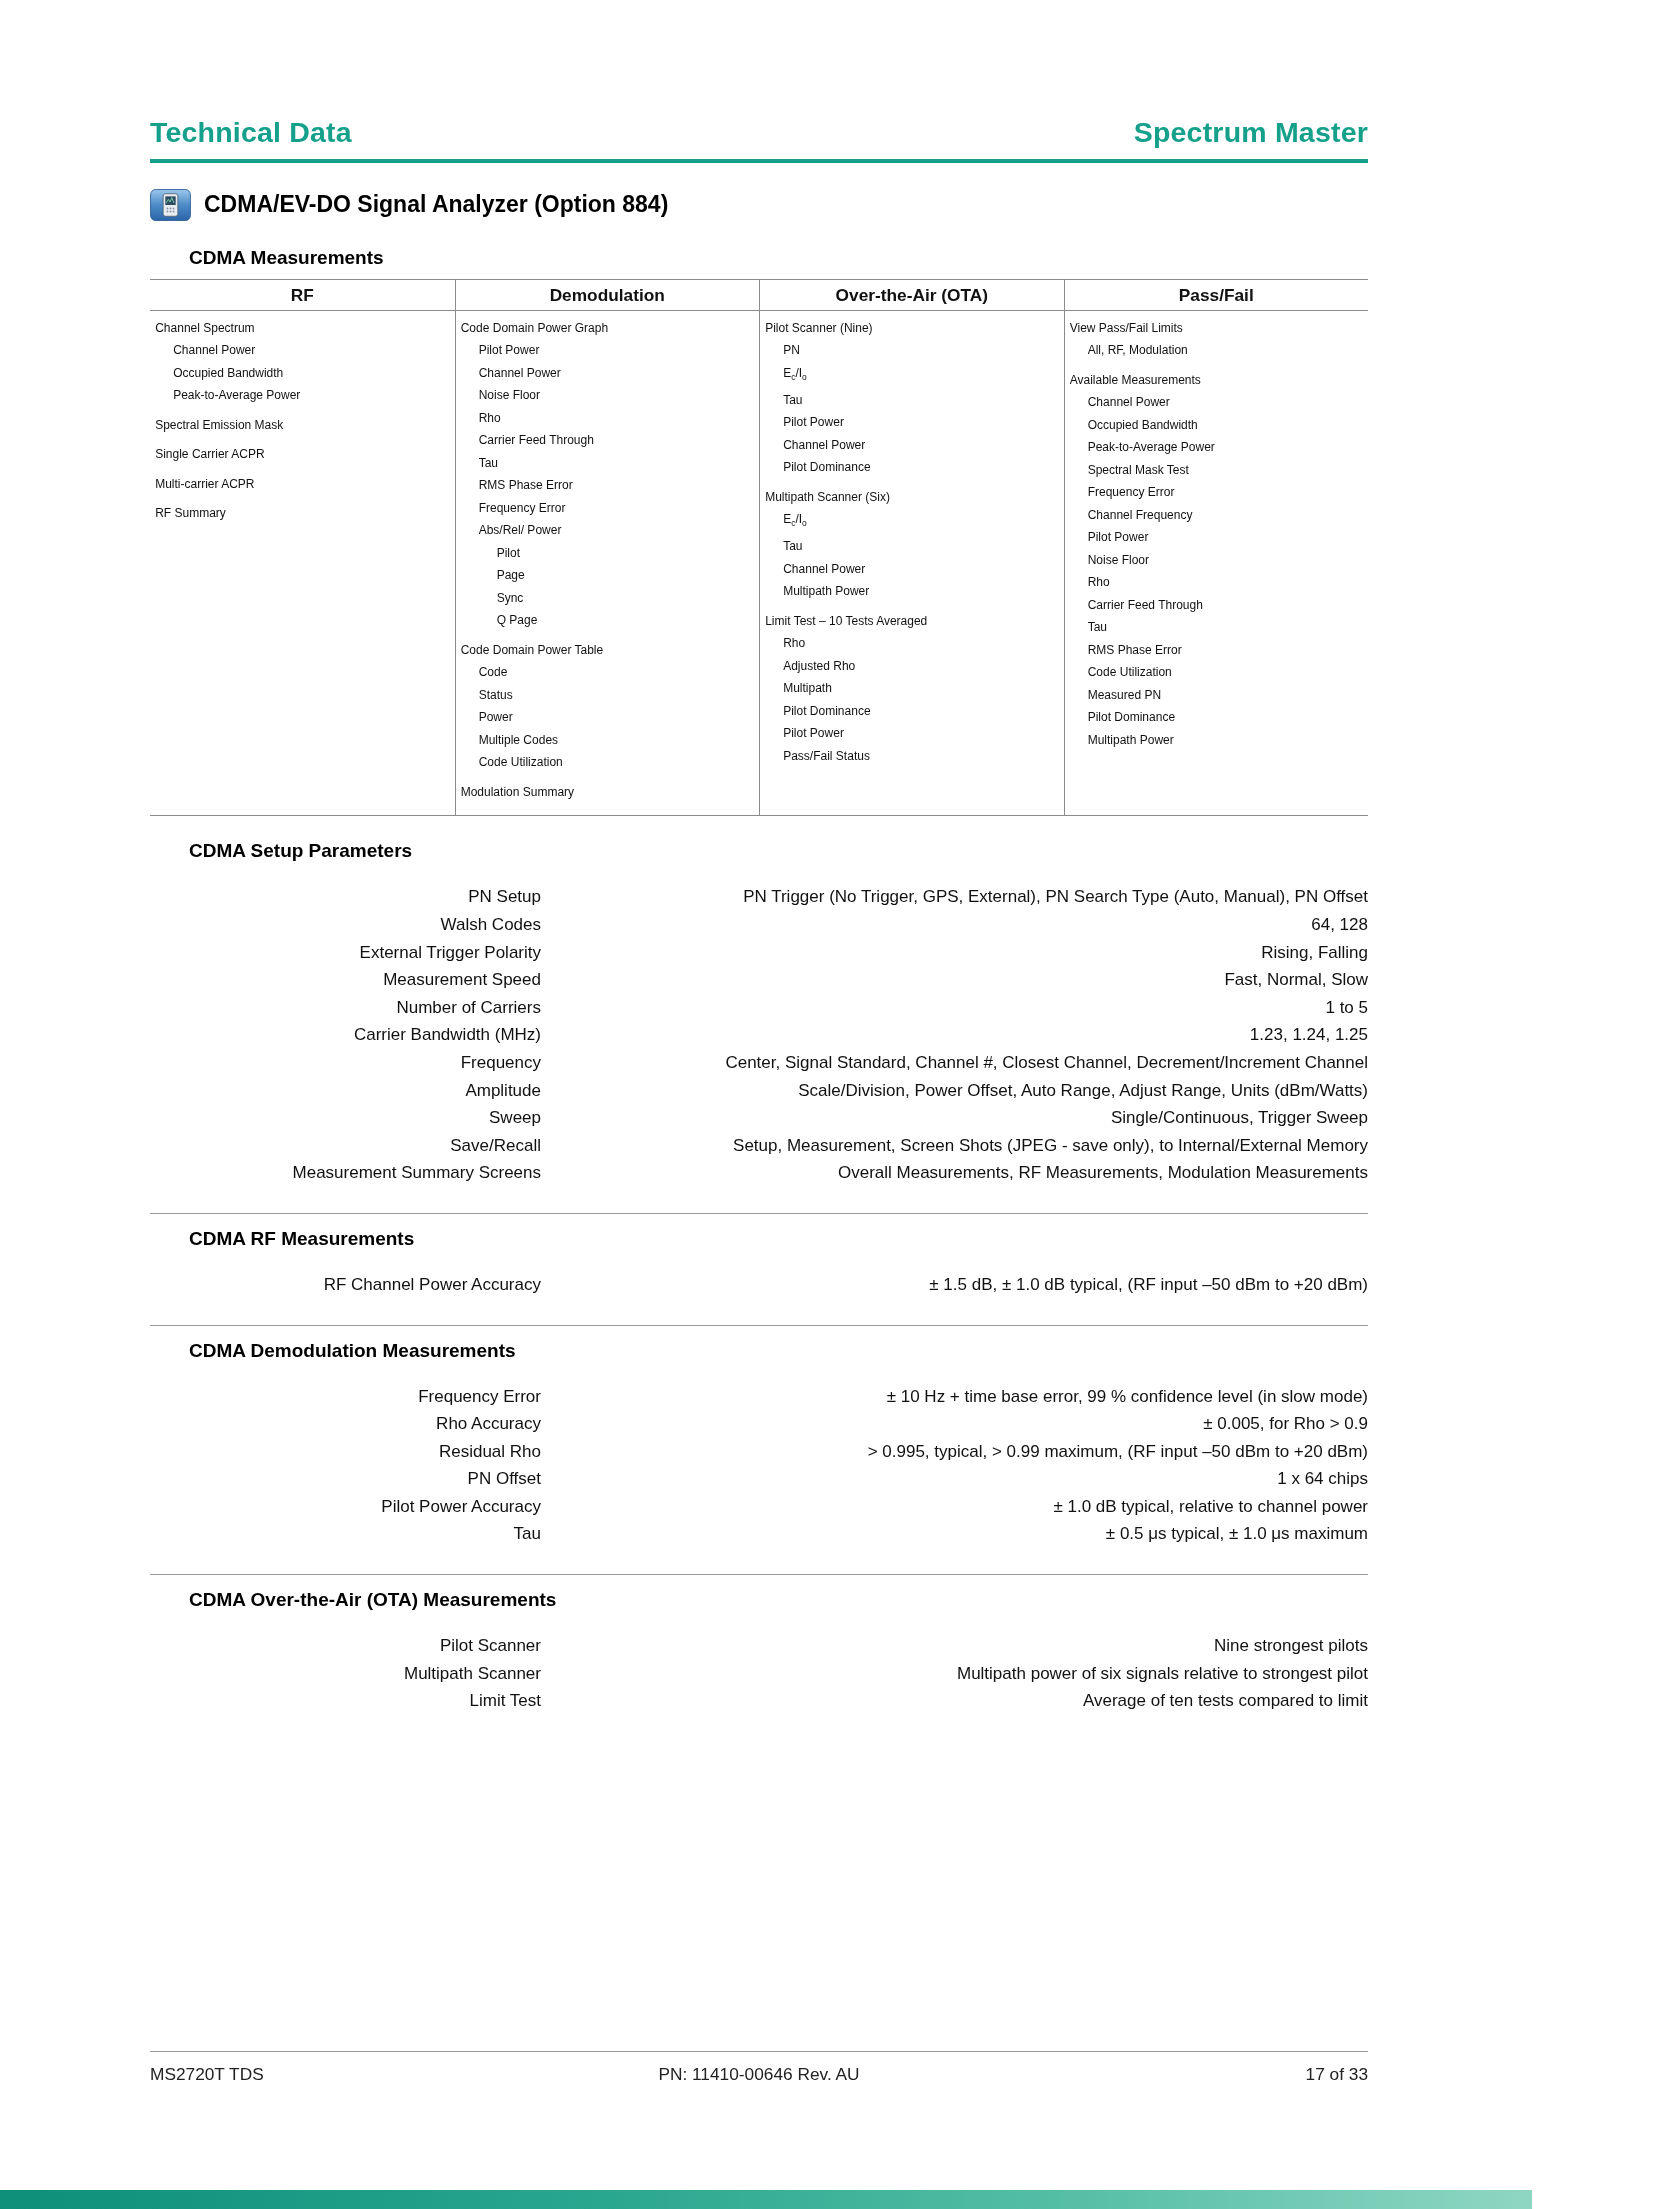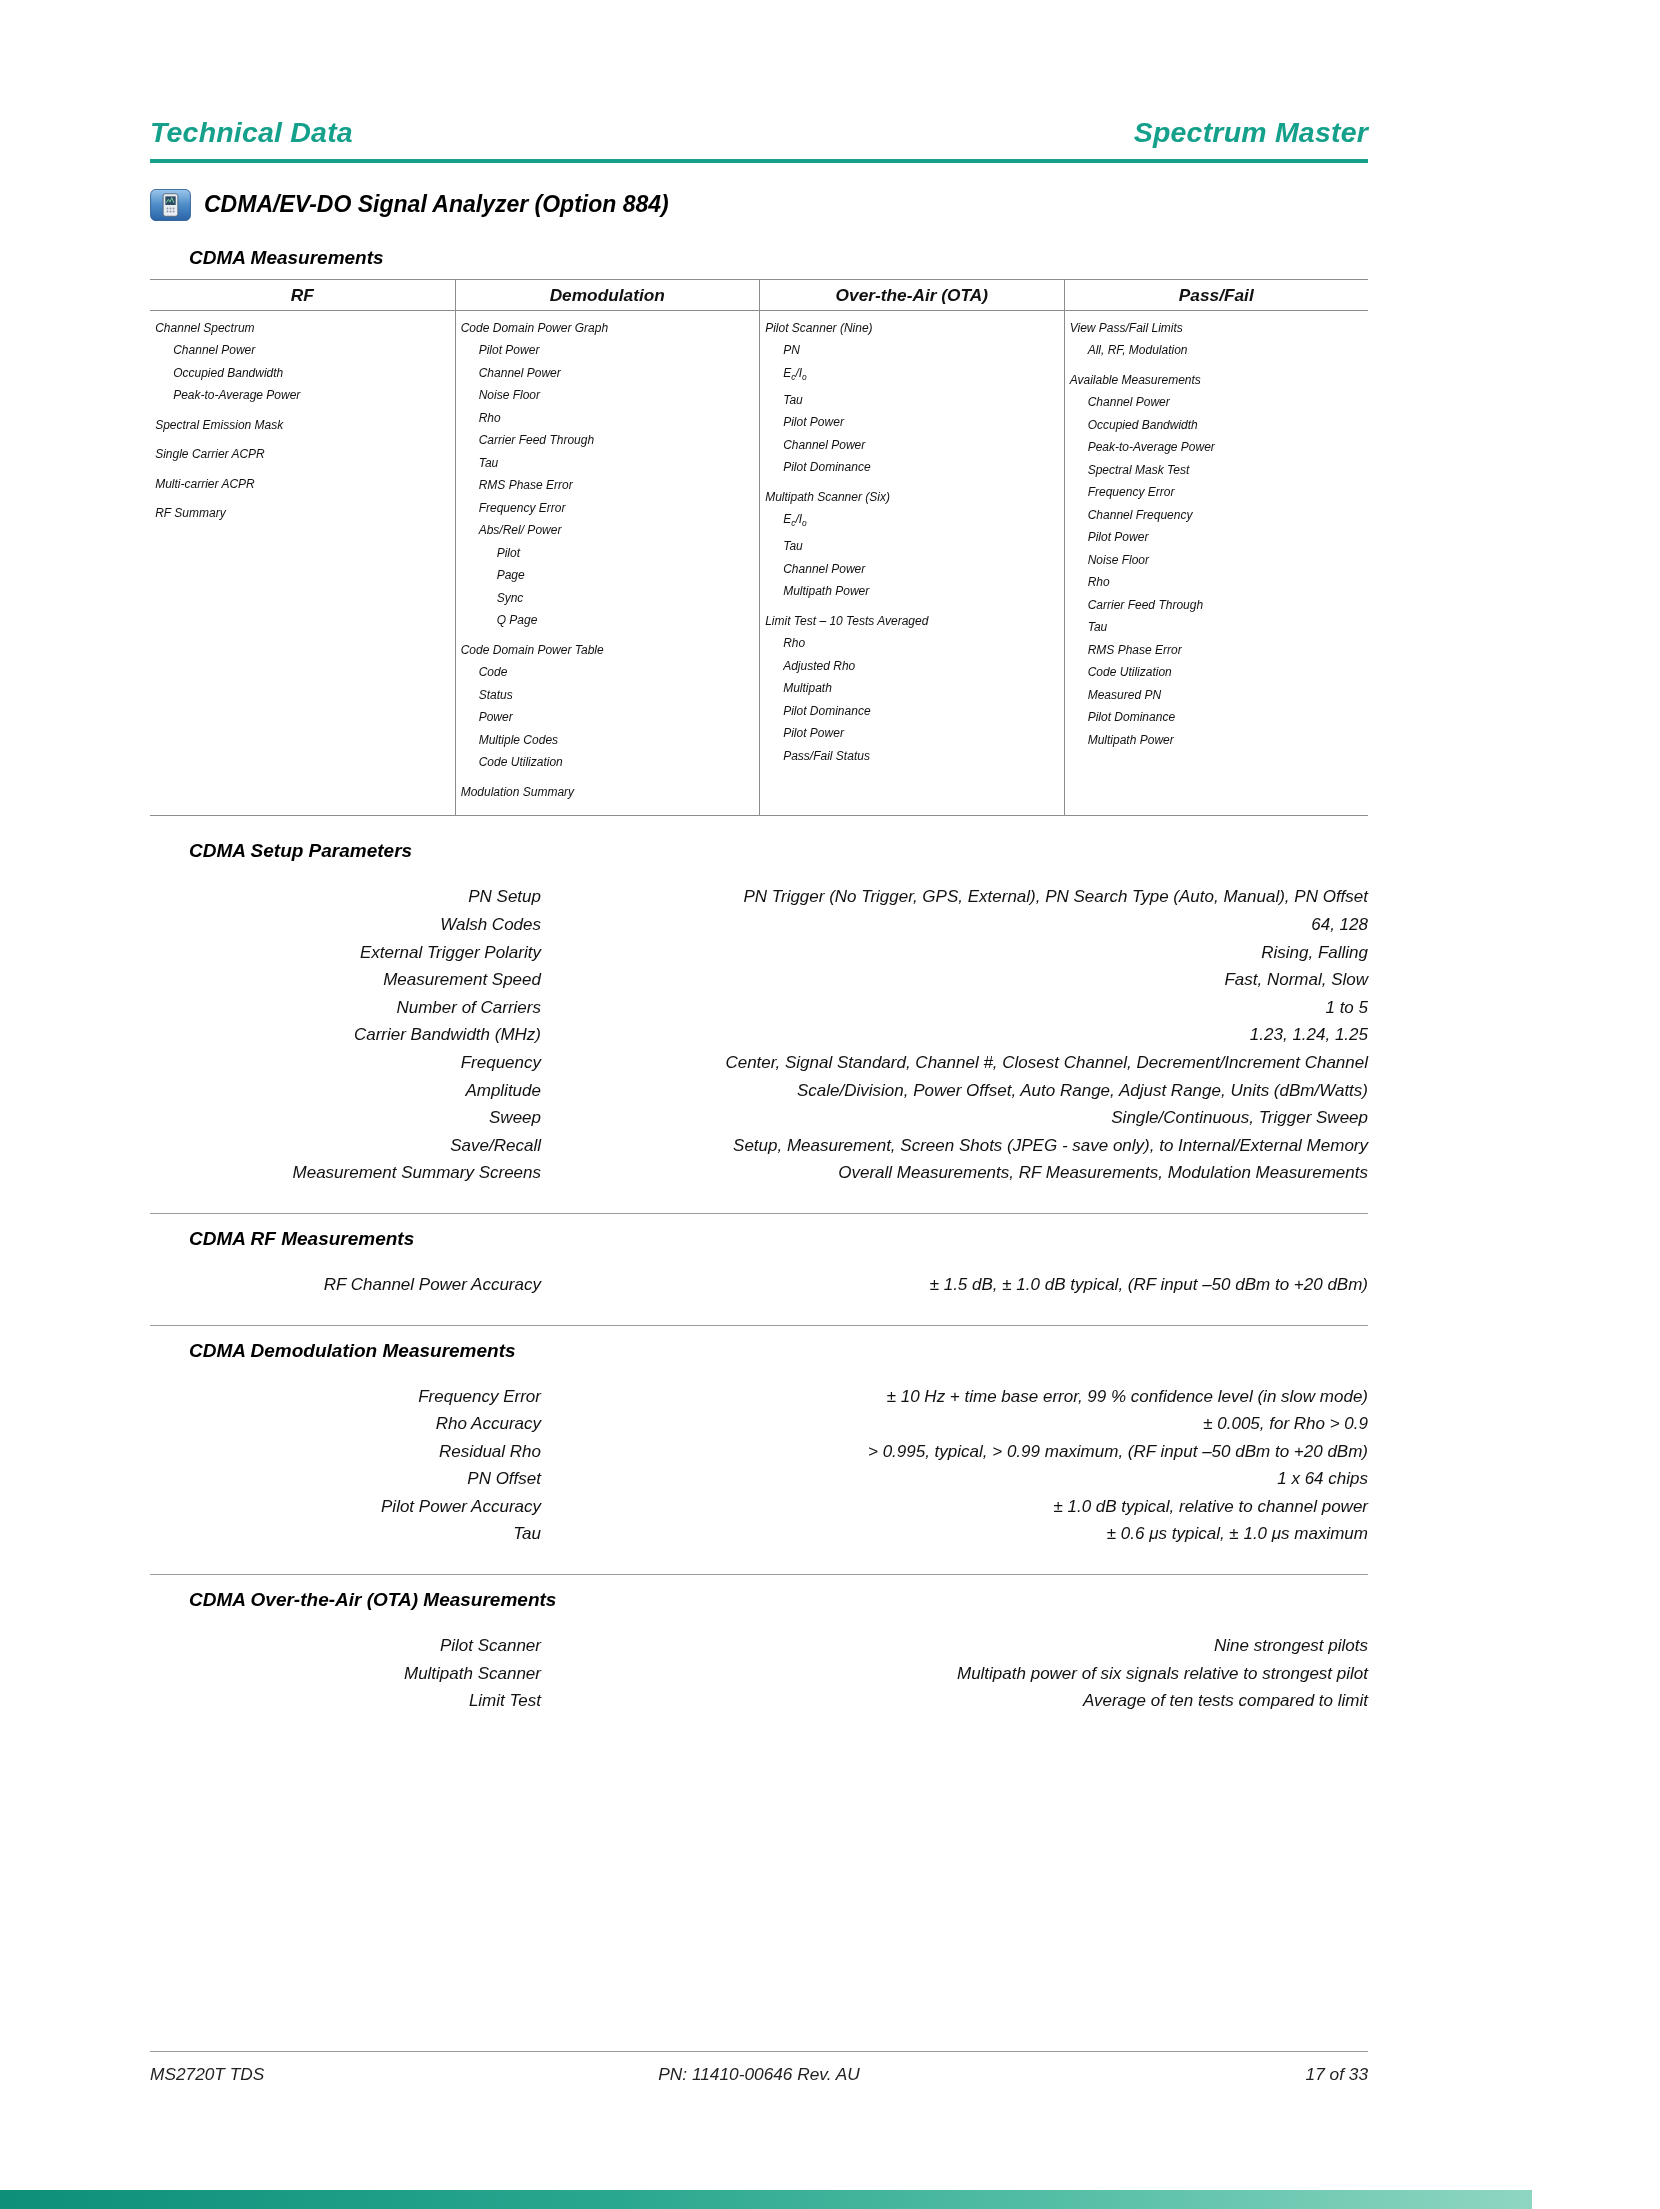--- a/index.html
+++ b/index.html
@@ -5,21 +5,21 @@
   :root{
     --accent:#14a08b;
     --rule:#9b9b9b;
     --tline:#8c8c8c;
   }
   *{ box-sizing:border-box; }
   html,body{ margin:0; padding:0; }
   body{ background:#ffffff; }
   .page{
     width:1532px; height:2209px; position:relative; background:#ffffff;
-    font-family:"Liberation Sans","DejaVu Sans",sans-serif; color:#111; overflow:hidden;font-style:italic;
+    font-family:"Liberation Sans","DejaVu Sans",sans-serif; color:#111; overflow:hidden;
   }
   .content{ padding:116px 164px 0 150px; }
 
   
   .page-header{ display:flex; justify-content:space-between; align-items:baseline; }
   .h-title{ font-size:28.5px; font-weight:bold; color:var(--accent); letter-spacing:0.2px; }
   .teal-rule{ height:3.5px; background:var(--accent); margin-top:10.4px; }
 
   
   .section-title-row{ display:flex; align-items:center; gap:13px; margin-top:26px; }
@@ -268,21 +268,21 @@
           <div class="param-row">
             <div class="param-label">PN Offset</div>
             <div class="param-value">1 x 64 chips</div>
           </div>
           <div class="param-row">
             <div class="param-label">Pilot Power Accuracy</div>
             <div class="param-value">± 1.0 dB typical, relative to channel power</div>
           </div>
           <div class="param-row">
             <div class="param-label">Tau</div>
-            <div class="param-value">± 0.6 μs typical, ± 1.0 μs maximum</div>
+            <div class="param-value">± 0.5 μs typical, ± 1.0 μs maximum</div>
           </div>
         </div>
     </section>
 
     <section class="param-section">
       <h3 class="subhead">CDMA Over-the-Air (OTA) Measurements</h3>
       <div class="rows">
           <div class="param-row">
             <div class="param-label">Pilot Scanner</div>
             <div class="param-value">Nine strongest pilots</div>

